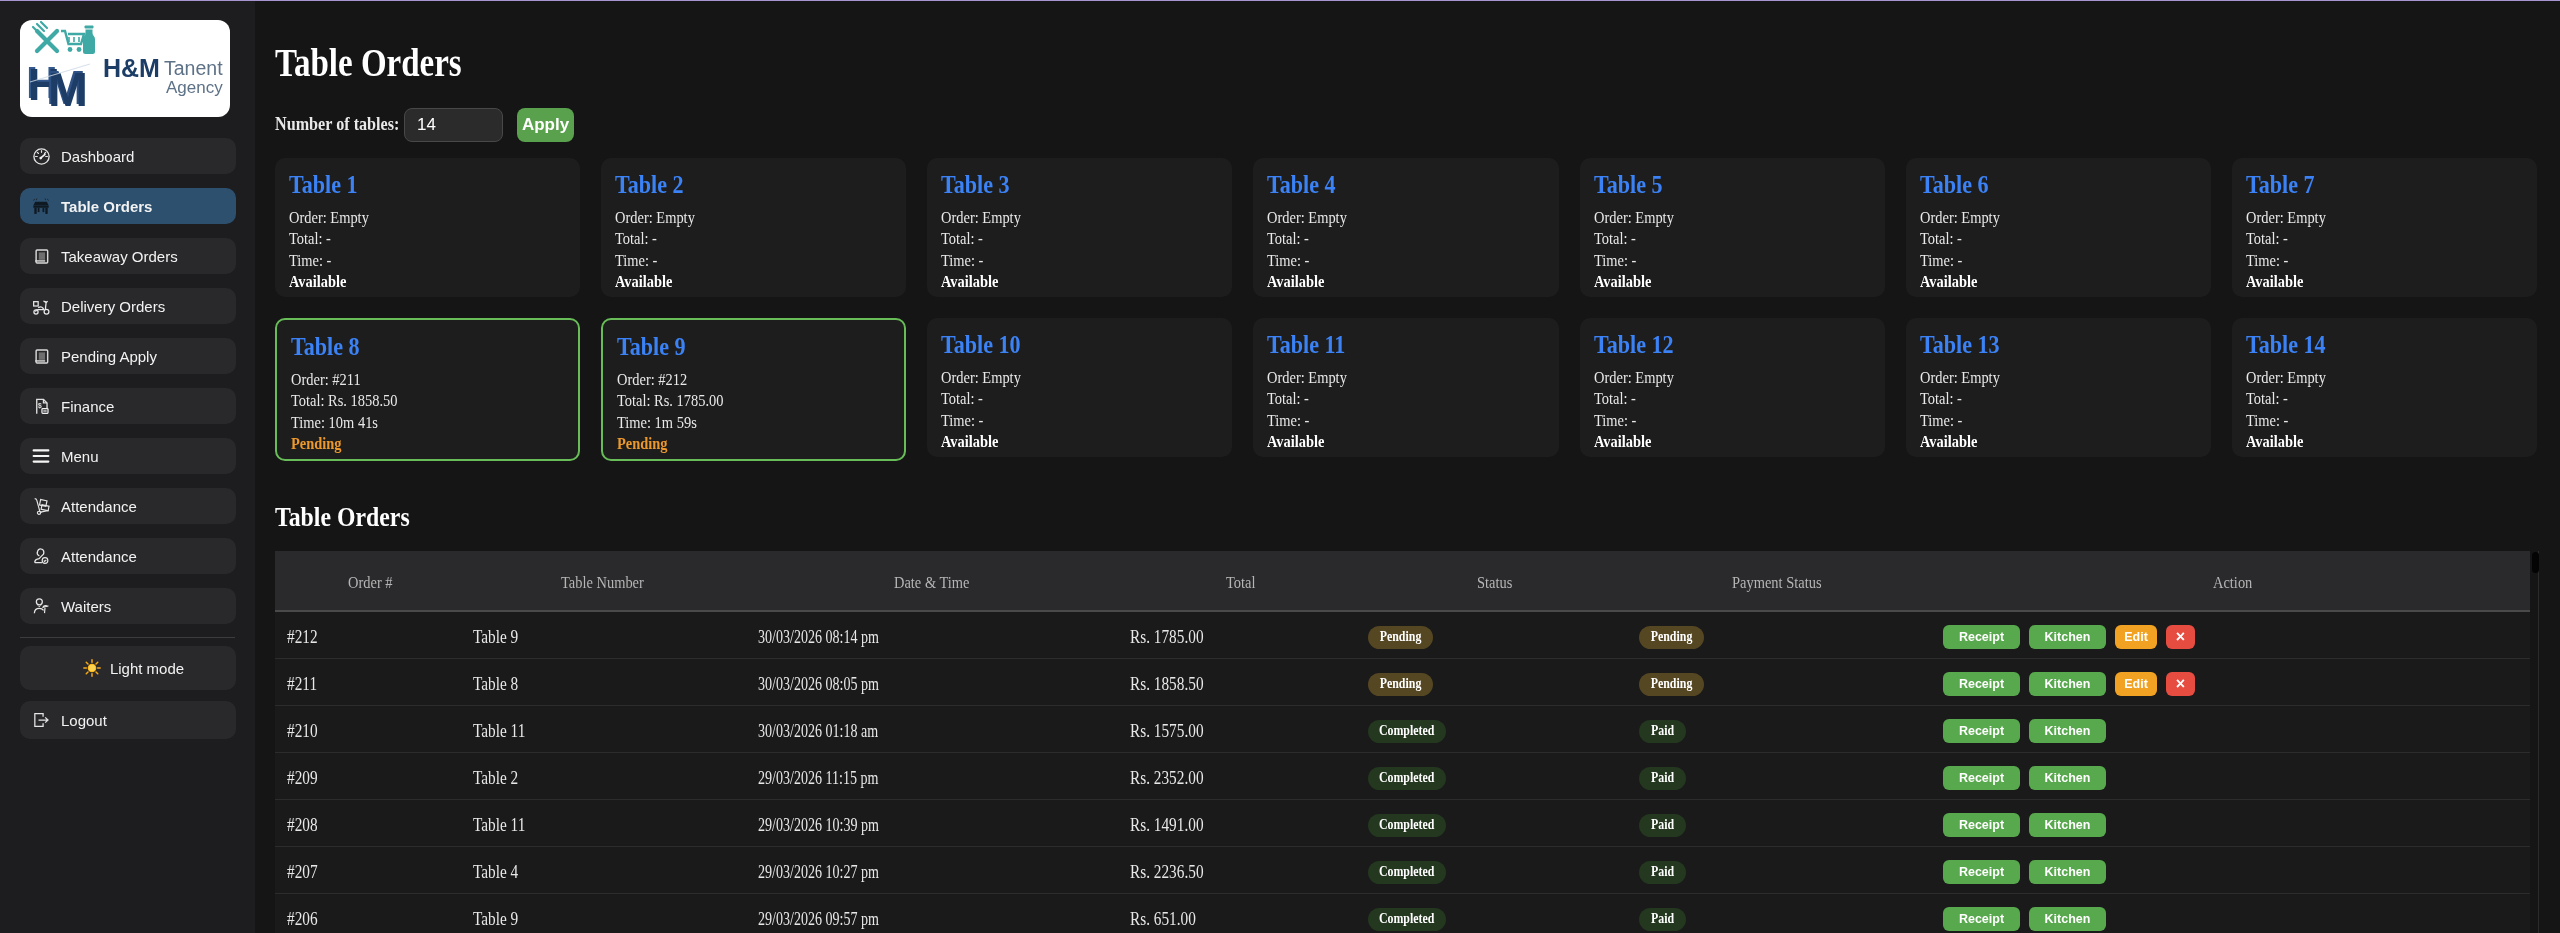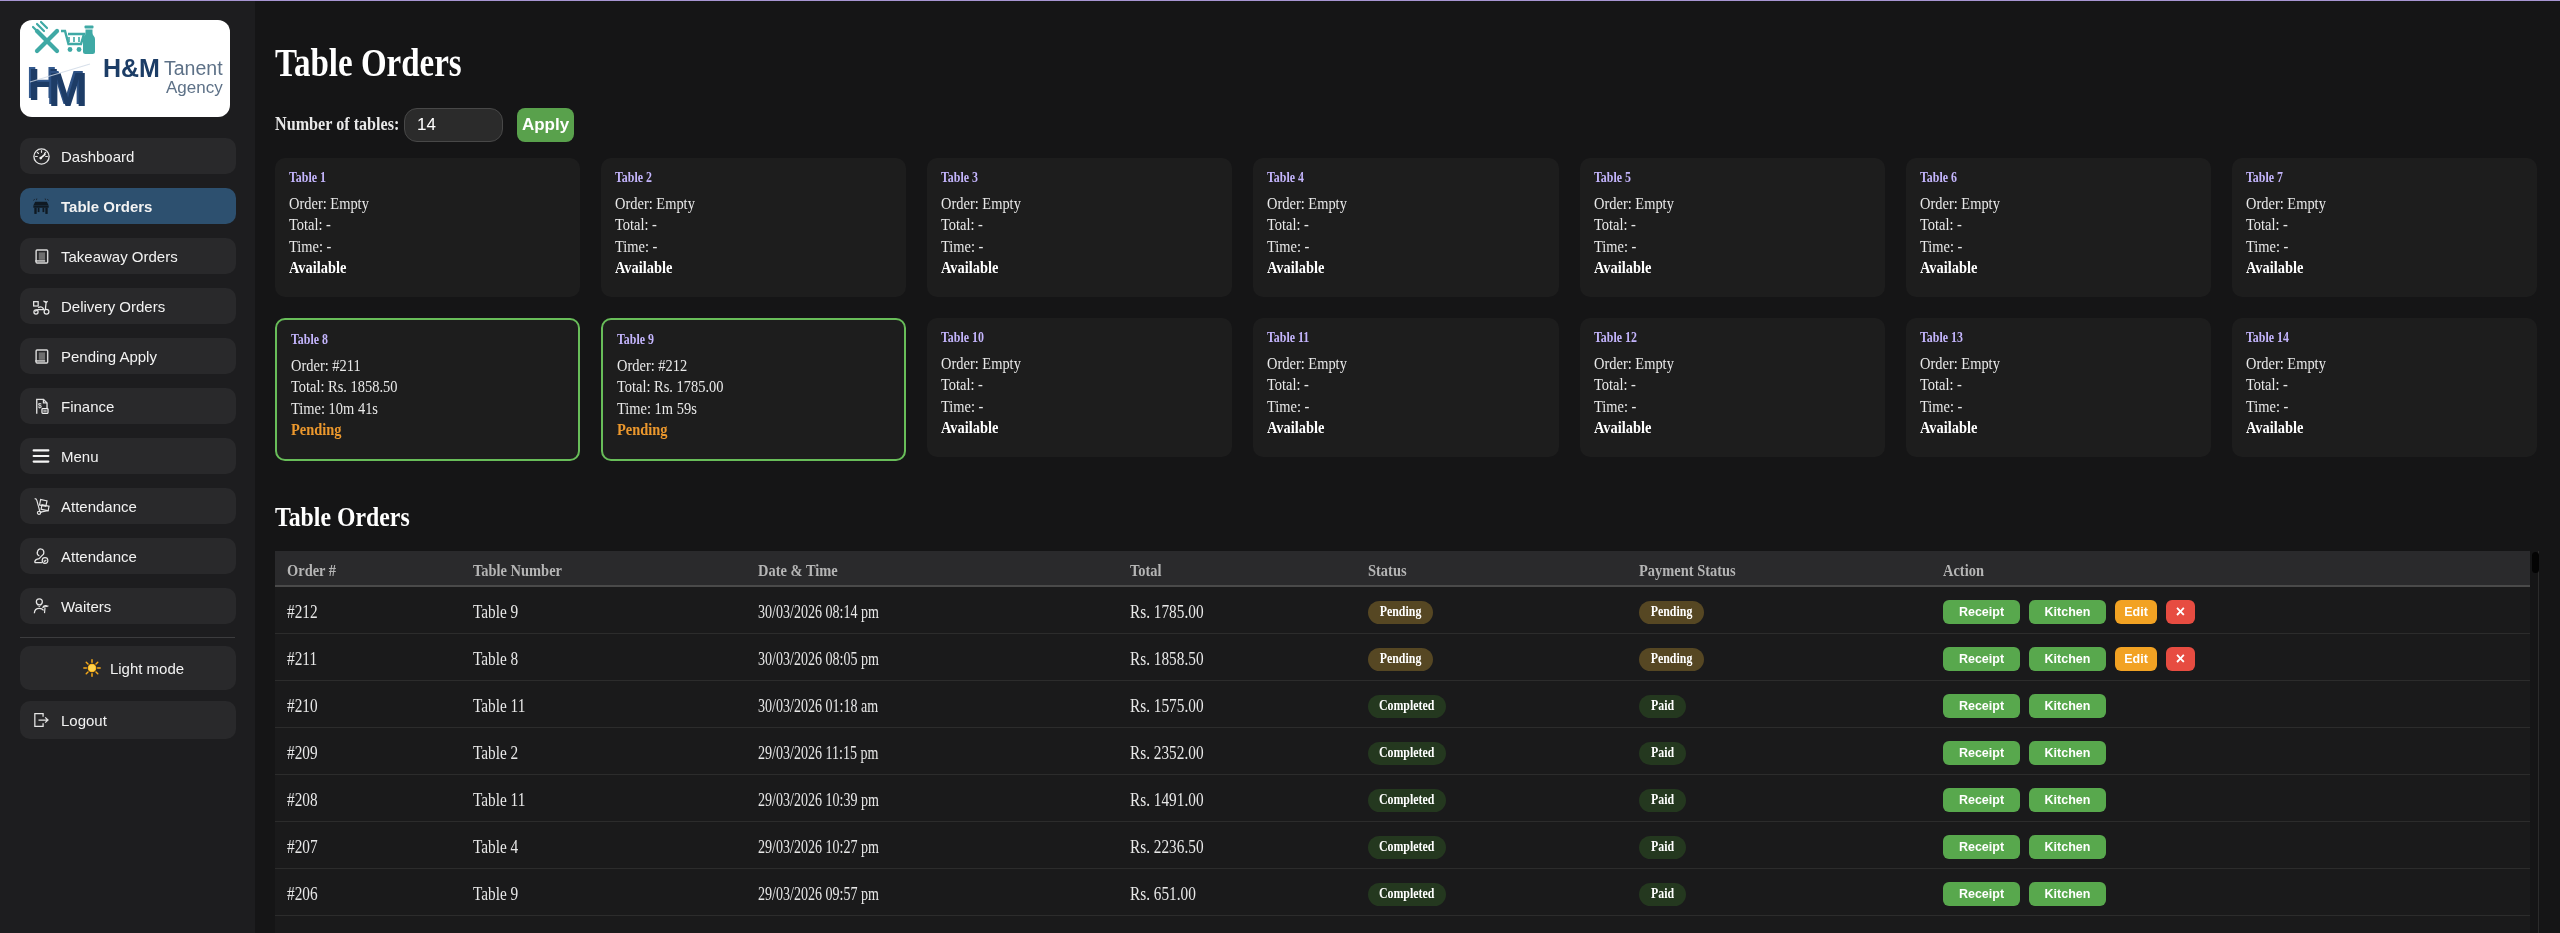--- a/index.html
+++ b/index.html
@@ -19,35 +19,35 @@
 .sdivider { position:absolute; left:20px; top:637px; width:215px; height:1px; background:#3c3c3e; }
 .lightmode { position:absolute; left:20px; top:646px; width:216px; height:44px; background:#29292b; border-radius:10px;
   display:flex; align-items:center; justify-content:center; padding-left:10px; font-family:"Liberation Sans", sans-serif; font-size:15px; color:#f2f2f2; }
 .lightmode .nicon { margin-right:8px; display:flex; }
 .logout { position:absolute; left:20px; top:701px; width:216px; height:38px; background:#29292b; border-radius:10px;
   display:flex; align-items:center; font-family:"Liberation Sans", sans-serif; font-size:15px; color:#f2f2f2; padding-left:11px; }
 .logout .nicon { width:20px; height:20px; margin-right:10px; display:flex; }
 .main { position:absolute; left:255px; top:0; width:2305px; height:933px; background:#151516; }
 h1.pagetitle { position:absolute; left:20px; top:39px; font-weight:bold; font-size:40px; color:#fff; }
 .clabel { position:absolute; left:20px; top:113px; font-size:19px; color:#e8e8e8;font-weight:bold; }
-.cinput { position:absolute; left:149px; top:108px; width:99px; height:34px; background:#2b2b2b; border:1px solid #484848; border-radius:13px;
+.cinput { position:absolute; left:149px; top:108px; width:99px; height:34px; background:#2b2b2b; border:1px solid #484848; border-radius:8px;
   color:#fff; font-family:"Liberation Sans", sans-serif; font-size:17px; padding-left:12px; outline:none; }
 .capply { position:absolute; left:262px; top:108px; width:57px; height:34px; background:#59a14c; border:none; border-radius:8px;
   color:#fff; font-family:"Liberation Sans", sans-serif; font-size:17px; font-weight:bold; }
 .grid { position:absolute; left:20px; top:158px; width:2262px; display:grid; grid-template-columns:repeat(7,1fr); column-gap:21px; row-gap:21px; }
 .card { height:139px; background:#1d1d1d; border-radius:10px; padding:12px 14px; }
 .card.occ { border:2px solid #68bd59; height:143px; }
-.card h3 { font-size:14px; color:#c4b5fd; margin-bottom:7px; font-weight:bold; }
+.card h3 { font-size:26px; color:#3b82f6; margin-bottom:7px; font-weight:bold; }
 .card p { font-size:17px; color:#e9e9e9; line-height:21.3px; }
 .card p.avail { font-weight:bold; color:#fff; }
 .card p.pend { font-weight:bold; color:#ec982d; }
 h2.secttitle { position:absolute; left:20px; top:501px; font-weight:bold; font-size:28px; color:#fff; }
 .twrap { position:absolute; left:20px; top:551px; width:2264px; height:382px; overflow:hidden; }
 table.orders { width:2255px; border-collapse:collapse; }
-table.orders th { background:#2a2a2c; height:35px; text-align:left; font-size:17px; color:#b5b5b5; padding:5px 0 0 12px; font-weight:bold; }
+table.orders th { background:#2a2a2c; height:60px; text-align:center; font-size:17px; color:#b5b5b5; padding:5px 0 0 12px; font-weight:normal; }
 table.orders td { height:47px; font-size:18px; color:#e8e8e8; padding:5px 0 0 12px; background:#1a1a1b; border-top:1px solid #2c2c2c; }
 table.orders tr.first td { border-top:2px solid #4a4a4a; }
 .pill { display:inline-flex; align-items:center; justify-content:center; height:23px; border-radius:12px; font-weight:bold; font-size:14px; color:#fff; vertical-align:middle; }
 .pill.pending { background:#564723; }
 .pill.done { background:#24381f; }
 .abtn { display:inline-flex; align-items:center; justify-content:center; height:24px; border-radius:6px; font-family:"Liberation Sans", sans-serif;
   font-weight:bold; font-size:12.5px; color:#fff; margin-right:9px; vertical-align:middle; }
 .abtn.green { background:#58a84d; width:77px; }
 .abtn.amber { background:#f2a223; width:42px; }
 .abtn.red { background:#e74c41; width:29px; font-size:16px; }

